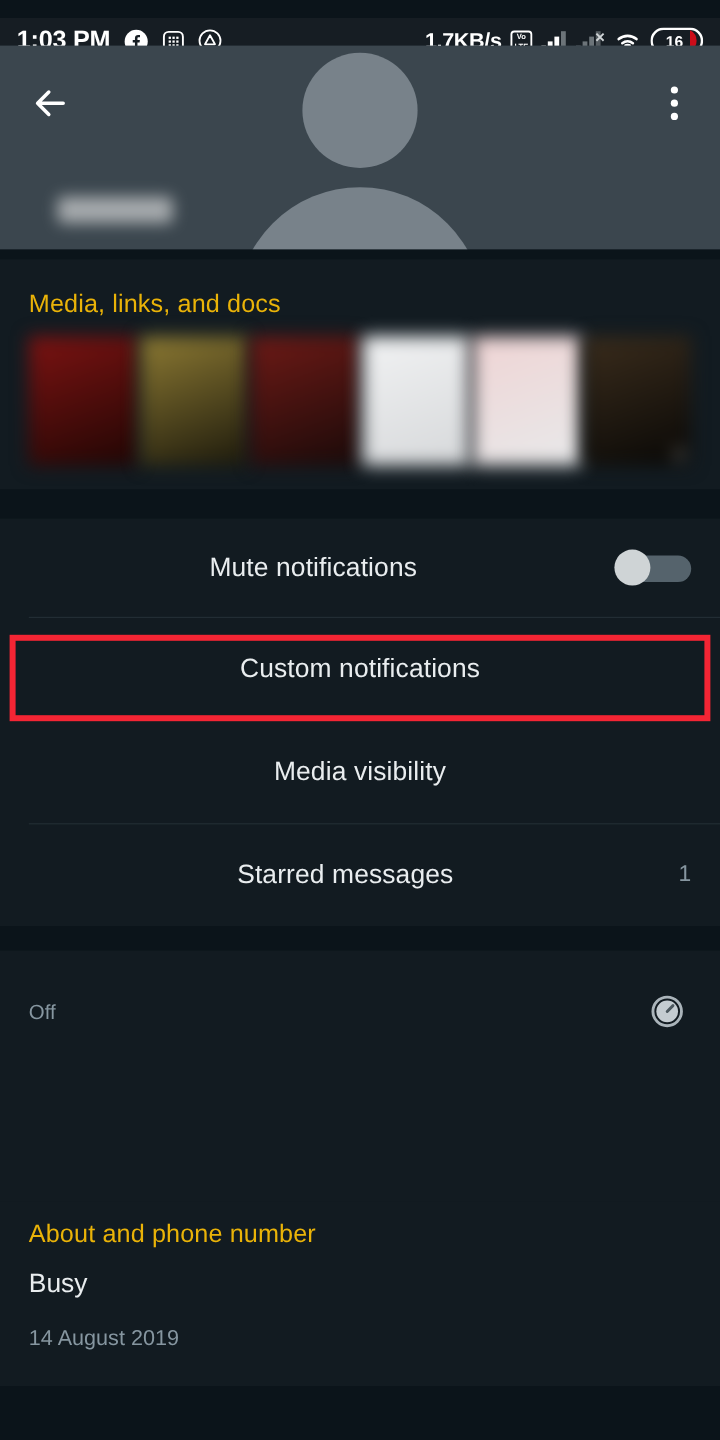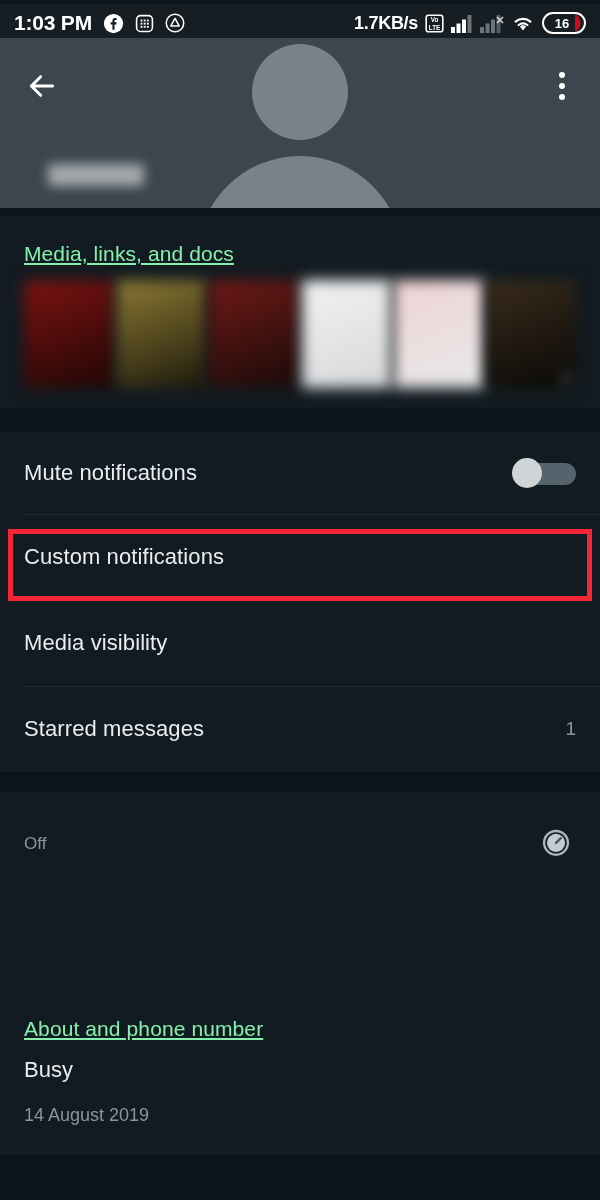--- a/index.html
+++ b/index.html
@@ -14,21 +14,21 @@
   .phone {
     position: relative;
     width: 600px;
     height: 1200px;
     background: #0b141a;
   }
 
   
   .status-bar {
     position: absolute;
-    top: 4px; left: 0;
+    top: 15px; left: 0;
     width: 600px;
     height: 38px;
     background: #161d23;
     display: flex;
     align-items: center;
     padding: 0 14px;
   }
   .status-left {
     display: flex;
     align-items: center;
@@ -125,25 +125,24 @@
   
   .gap {
     width: 600px;
     background: #0b141a;
   }
   .card {
     width: 600px;
     background: #121b21;
   }
   .section-title {
-    color: #86efac;
+    color: #eab308;
     font-size: 21px;
     padding: 26px 24px 14px 24px;
     letter-spacing: .1px;
-    text-decoration: underline;
   }
 
   
   .media-strip {
     display: flex;
     gap: 3px;
     padding: 0 24px 22px 24px;
     height: 130px;
   }
   .thumb {
@@ -345,21 +344,21 @@
       <div class="thumb" style="background: linear-gradient(160deg, rgb(241, 242, 243) 0%, rgb(214, 216, 218) 100%);"></div>
       <div class="thumb" style="background: linear-gradient(160deg, rgb(239, 212, 212) 0%, rgb(232, 233, 234) 100%);"></div>
       <div class="thumb" style="background: linear-gradient(160deg, rgb(58, 44, 28) 0%, rgb(9, 8, 6) 100%);">
           <span>0</span>
         </div>
     </div>
   </div>
 
   <div class="gap" style="position:absolute; top:408px; height:24px;"></div>
 
-  <div class="card" style="position:absolute; top:432px; height:340px;">
+  <div class="card" style="position:absolute; top:432px; height:340px;text-align:center;">
 
     <div class="row" style="min-height:82px;">
       <div class="row-texts">
         <div class="row-title">Mute notifications</div>
       </div>
       <div class="toggle">
         <div class="track"></div>
         <div class="thumb-knob"></div>
       </div>
     </div>

